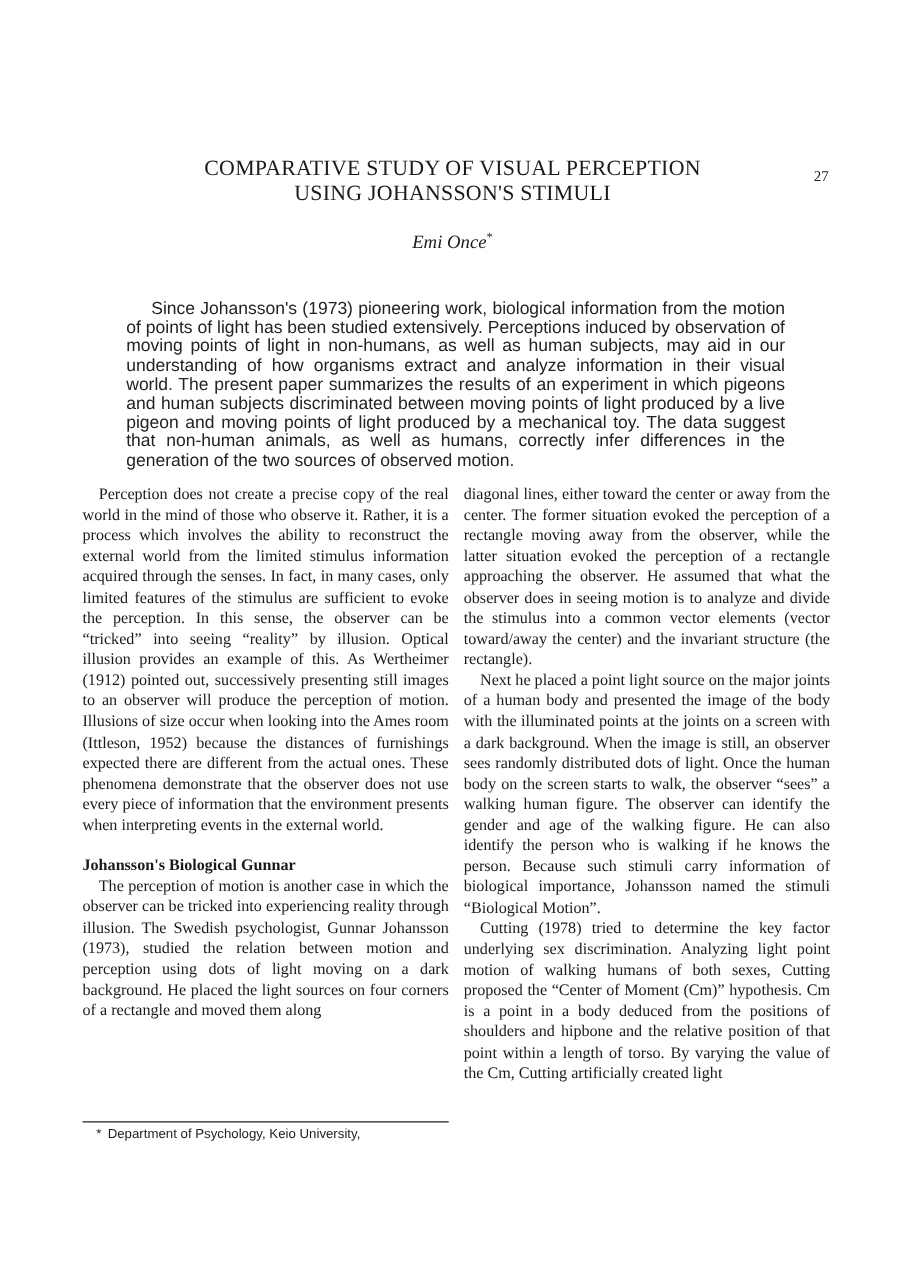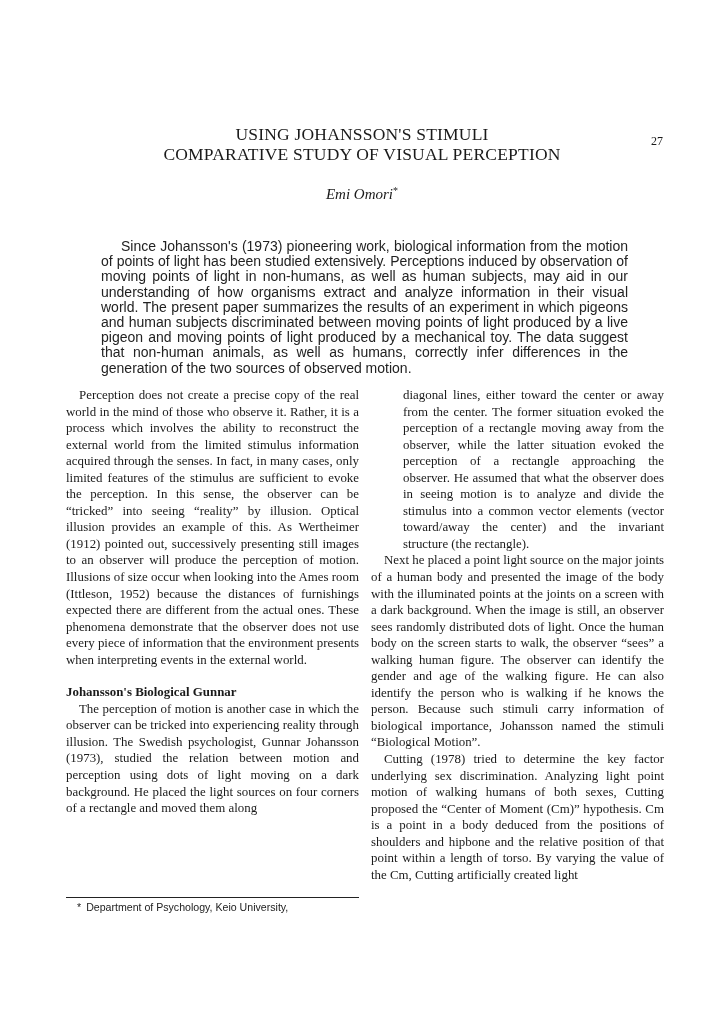--- a/index.html
+++ b/index.html
@@ -29,46 +29,46 @@
   .col {
     position: absolute; top: 387px; width: 293px;
     font-size: 12.9px; line-height: 16.55px; text-align: justify;
   }
   .col-left { left: 66px; }
   .col-right { left: 371px; }
   .col h2 {
     font-size: 12.9px; font-weight: bold; margin: 0; line-height: 16.55px;
   }
   .col p { margin: 0; text-indent: 13px; }
-  .col p.noindent { text-indent: 0; margin-left: 32px; }
+  .col p.noindent { text-indent: 0; }
   .section-gap { height: 16px; }
   .footnote-rule {
     position: absolute; top: 897px; left: 66px; width: 293px; height: 0;
     border-top: 1px solid #222;
   }
   .footnote {
     position: absolute; top: 900px; left: 77px; width: 280px;
     font-family: "Liberation Sans", "DejaVu Sans", sans-serif;
     font-size: 10.6px; line-height: 15px; color: #222;
   }
   .footnote .mark { margin-right: 5px; }
   .footnote .line2 { display: block; padding-left: 12px; }
 </style>
 </head>
 <body>
 
 <div class="page-number">27</div>
 
 <h1 class="title">
+  <span>COMPARATIVE STUDY OF VISUAL PERCEPTION</span>
   <span>USING JOHANSSON'S STIMULI</span>
-  <span>COMPARATIVE STUDY OF VISUAL PERCEPTION</span>
 </h1>
 
 <div class="author">
-  <span>Emi Omori</span><sup>*</sup>
+  <span>Emi Once</span><sup>*</sup>
 </div>
 
 <p class="abstract">Since Johansson's (1973) pioneering work, biological information from the motion of points of light has been studied extensively. Perceptions induced by observation of moving points of light in non-humans, as well as human subjects, may aid in our understanding of how organisms extract and analyze information in their visual world. The present paper summarizes the results of an experiment in which pigeons and human subjects discriminated between moving points of light produced by a live pigeon and moving points of light produced by a mechanical toy. The data suggest that non-human animals, as well as humans, correctly infer differences in the generation of the two sources of observed motion.</p>
 
 <div class="col col-left">
   <p>Perception does not create a precise copy of the real world in the mind of those who observe it. Rather, it is a process which involves the ability to reconstruct the external world from the limited stimulus information acquired through the senses. In fact, in many cases, only limited features of the stimulus are sufficient to evoke the perception. In this sense, the observer can be “tricked” into seeing “reality” by illusion. Optical illusion provides an example of this. As Wertheimer (1912) pointed out, successively presenting still images to an observer will produce the perception of motion. Illusions of size occur when looking into the Ames room (Ittleson, 1952) because the distances of furnishings expected there are different from the actual ones. These phenomena demonstrate that the observer does not use every piece of information that the environment presents when interpreting events in the external world.</p>
   <div class="section-gap"></div>
   <h2>Johansson's Biological Gunnar</h2>
   <p>The perception of motion is another case in which the observer can be tricked into experiencing reality through illusion. The Swedish psychologist, Gunnar Johansson (1973), studied the relation between motion and perception using dots of light moving on a dark background. He placed the light sources on four corners of a rectangle and moved them along</p>
 </div>

